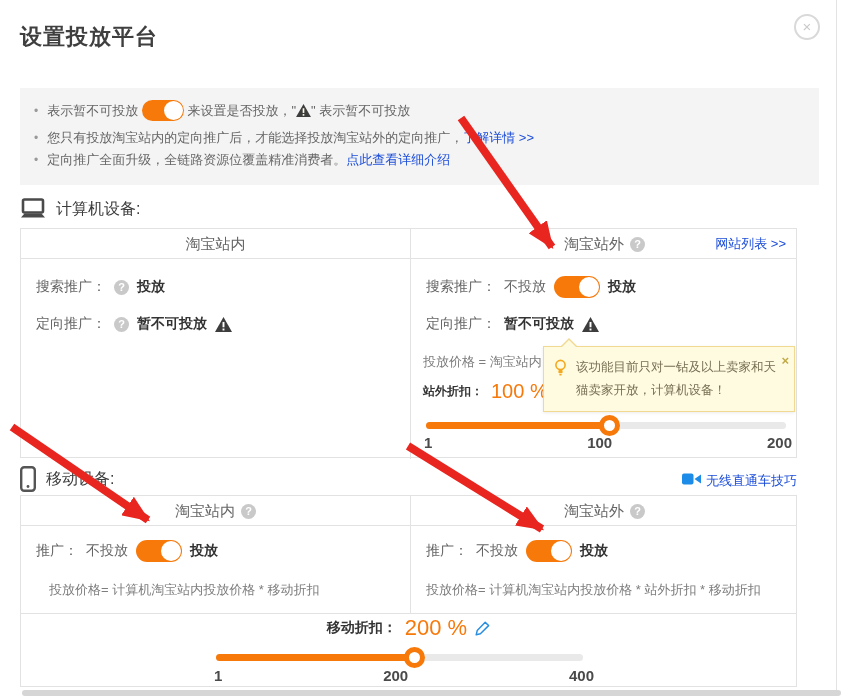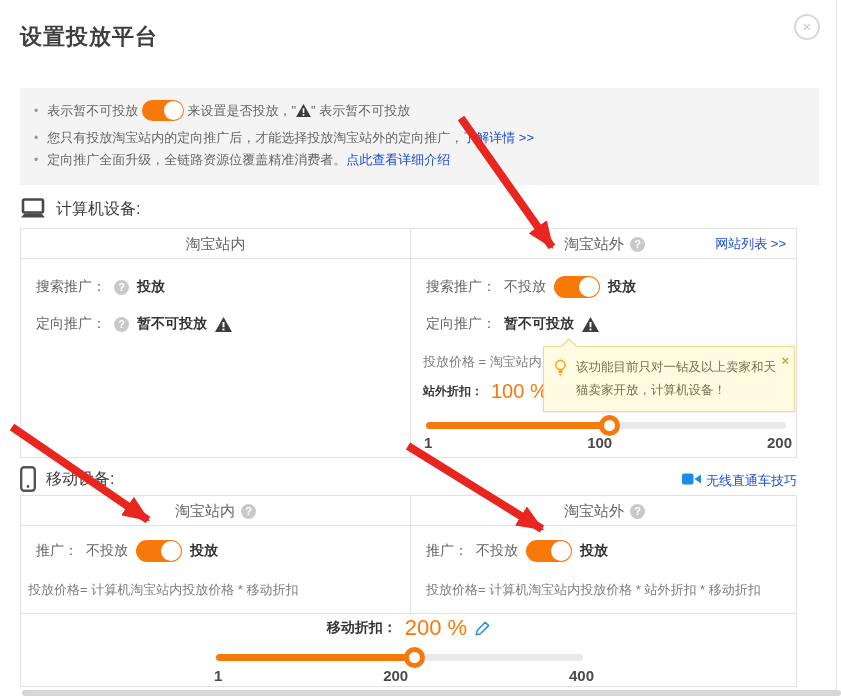--- a/index.html
+++ b/index.html
@@ -269,21 +269,21 @@
   </div>
 
   <div class="row" style="left:15px; top:43px; height:24px;">
     <span class="lbl">推广：</span>
     <span class="lbl">不投放</span>
     <span class="toggle">
         <span class="knob"></span>
       </span>
     <span class="val">投放</span>
   </div>
-  <div class="row" style="left:7px; top:85px; height:18px;">
+  <div class="row" style="left:28px; top:85px; height:18px;">
     <span class="formula">投放价格= 计算机淘宝站内投放价格 * 移动折扣</span>
   </div>
 
   <div class="row" style="left:405px; top:43px; height:24px;">
     <span class="lbl">推广：</span>
     <span class="lbl">不投放</span>
     <span class="toggle">
         <span class="knob"></span>
       </span>
     <span class="val">投放</span>

